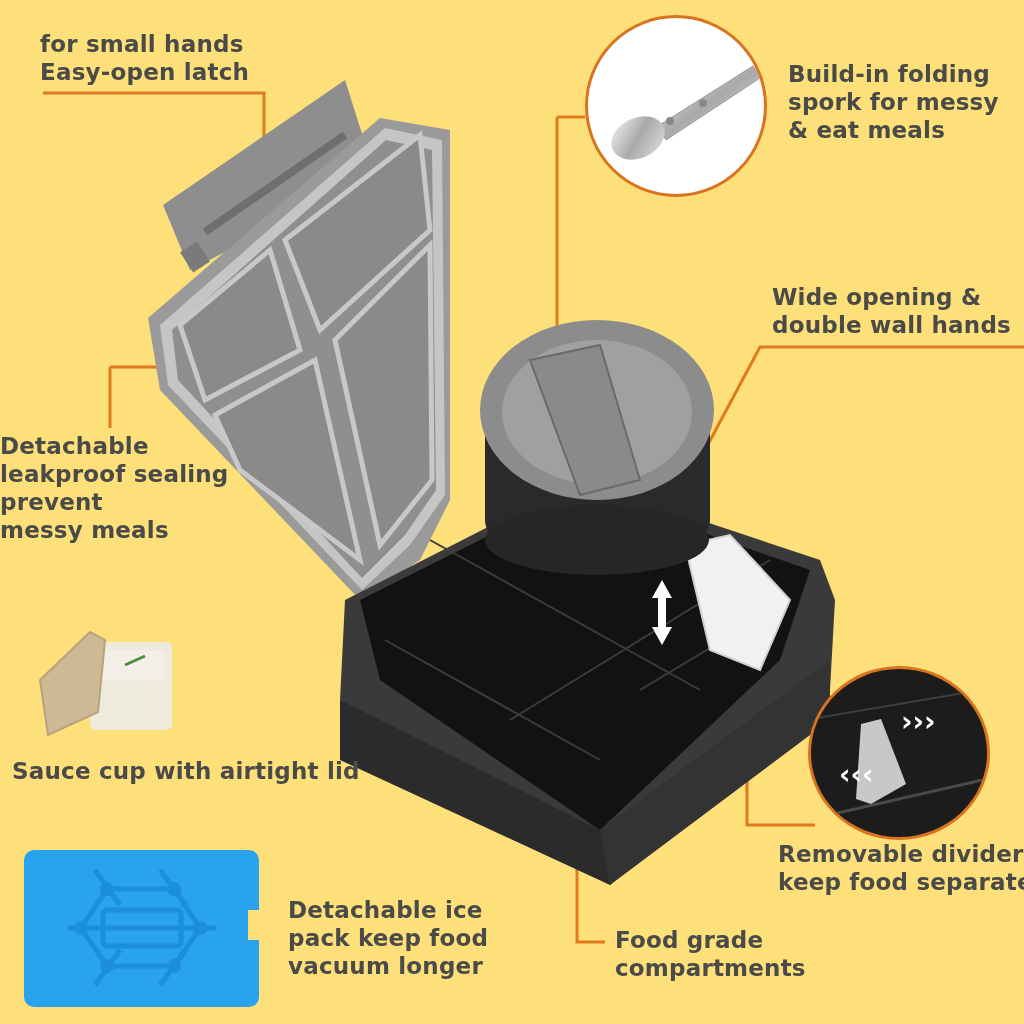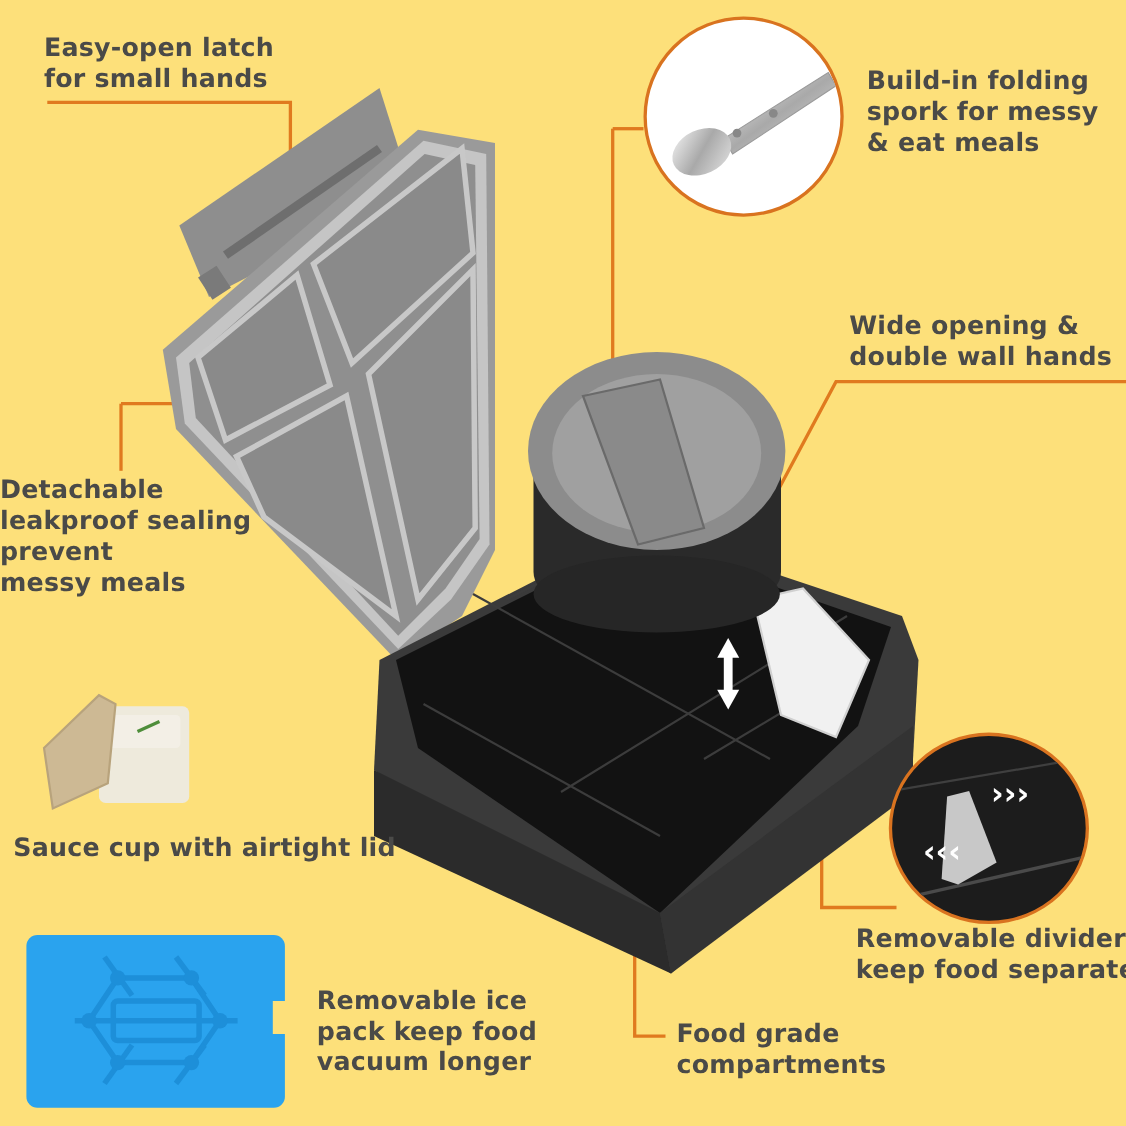--- a/index.html
+++ b/index.html
@@ -136,22 +136,22 @@
       <circle cx="107" cy="889" r="7"></circle>
         <circle cx="174" cy="889" r="7"></circle>
       <circle cx="107" cy="966" r="7"></circle>
         <circle cx="174" cy="966" r="7"></circle>
       <circle cx="81" cy="928" r="7"></circle>
         <circle cx="200" cy="928" r="7"></circle>
     </g>
   </svg>
 
   <div class="label" style="left:40px; top:30px;">
+    <span>for small hands</span>
     <span>Easy-open latch</span>
-    <span>for small hands</span>
   </div>
 
   <div class="label" style="left:788px; top:60px;">
     <span>Build-in folding</span>
     <span>spork for messy</span>
     <span>&amp; eat meals</span>
   </div>
 
   <div class="label center" style="left:772px; top:283px; width:250px;">
     <span>Wide opening &amp;</span>
@@ -168,21 +168,21 @@
   <div class="label" style="left:12px; top:757px;">
     <span>Sauce cup with airtight lid</span>
   </div>
 
   <div class="label center" style="left:778px; top:840px; width:246px;">
     <span>Removable divider</span>
     <span>keep food separate</span>
   </div>
 
   <div class="label" style="left:288px; top:896px;">
-    <span>Removable ice</span>
+    <span>Detachable ice</span>
     <span>pack keep food</span>
     <span>vacuum longer</span>
   </div>
 
   <div class="label" style="left:615px; top:926px;">
     <span>Food grade</span>
     <span>compartments</span>
   </div>
 
 </div>

